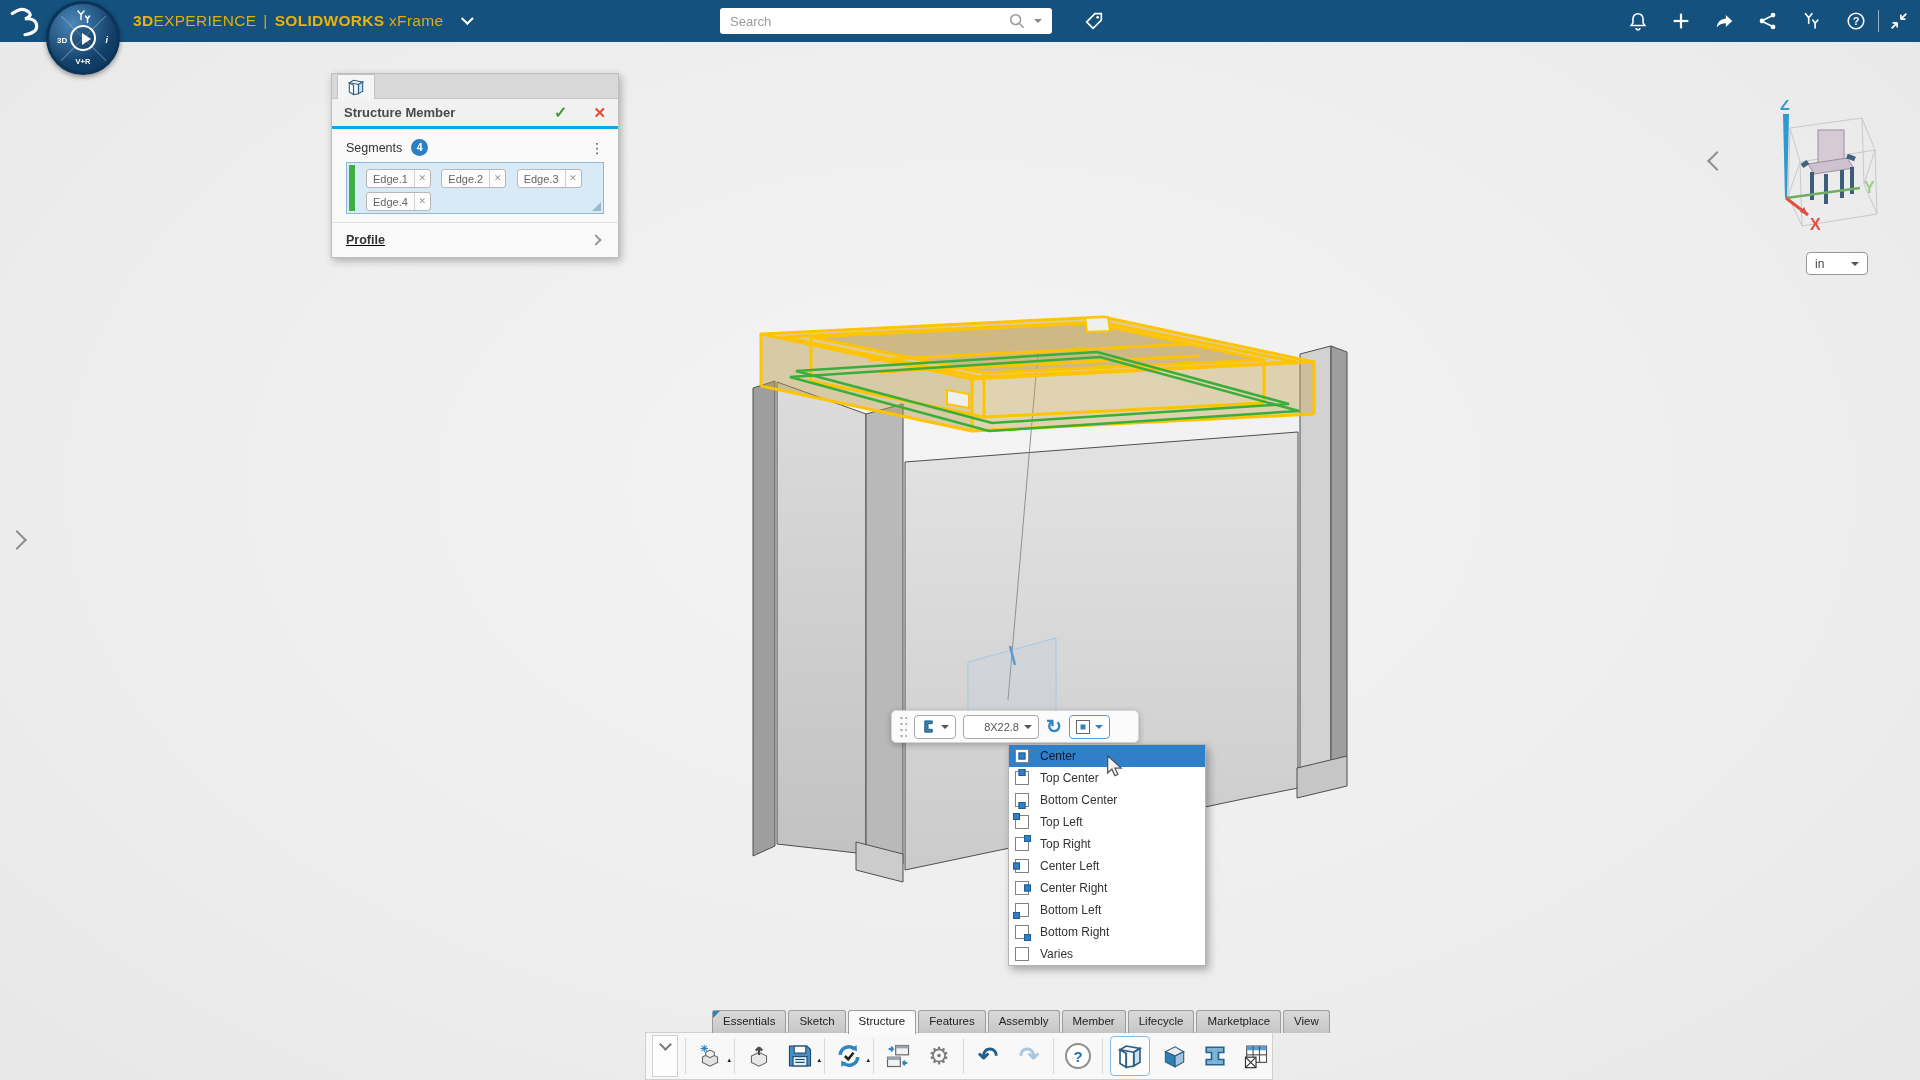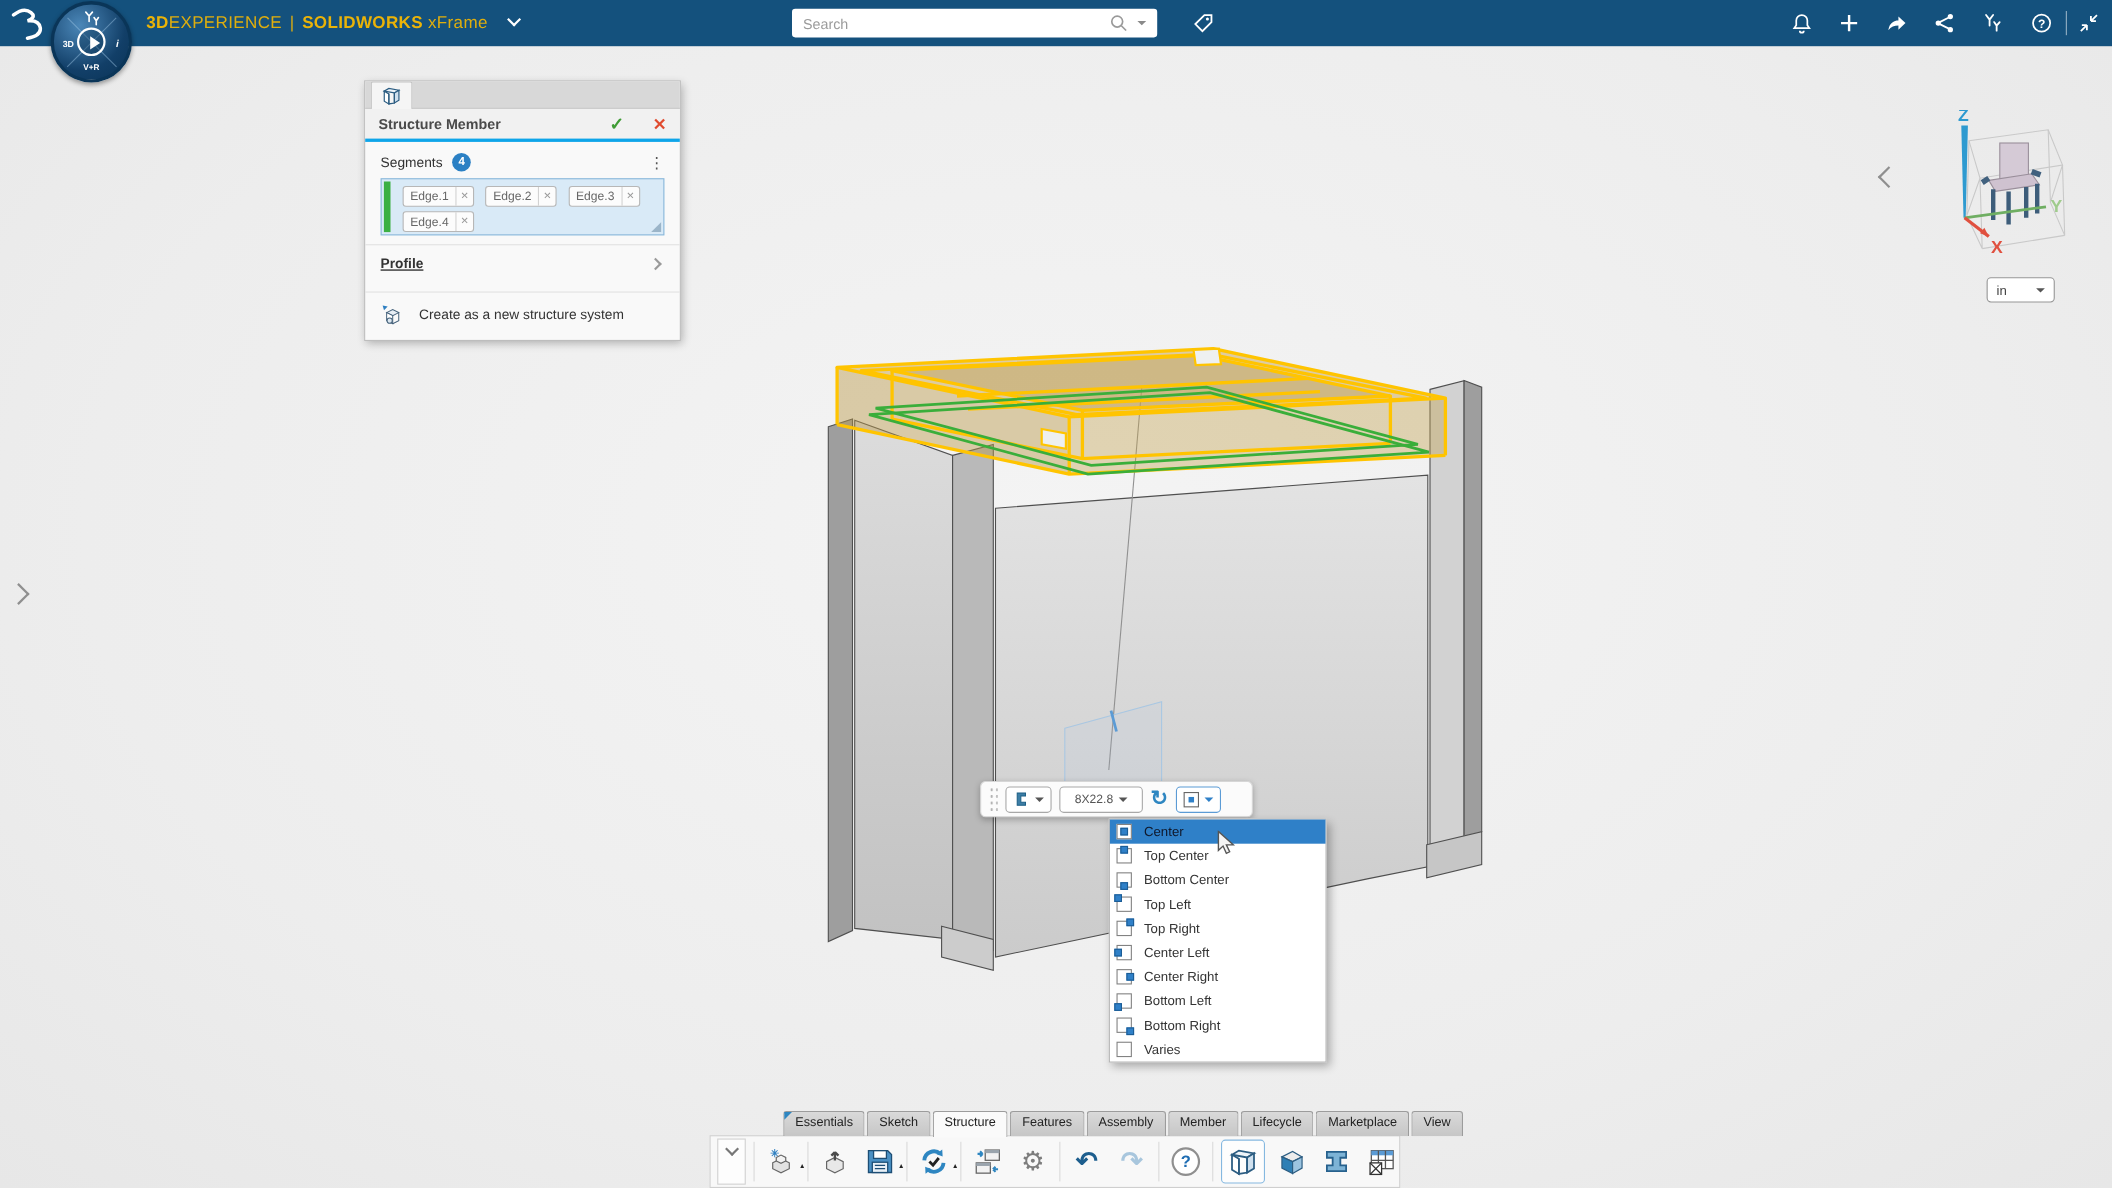--- a/index.html
+++ b/index.html
@@ -100,21 +100,21 @@
   .caret-dn { width:0; height:0; border:4px solid transparent; border-top-color:#555; margin-top:4px; }
 
   
   .ctxbar { position:absolute; left:891px; top:710px; width:248px; height:33px; z-index:20;
     background:#fbfbfb; border:1px solid #d6d6d6; border-radius:5px;
     box-shadow:0 2px 6px rgba(0,0,0,.25); display:flex; align-items:center; padding:0 7px; gap:7px; }
   .drag-dots { width:8px; height:23px;
     background-image:radial-gradient(#b3b3b3 1px, transparent 1.3px);
     background-size:5px 6px; }
   .ctx-btn { height:24px; background:#fff; border:1px solid #a8a8a8; border-radius:4px;
-    display:flex; align-items:center; justify-content:center; gap:5px; padding:0 6px; }
+    display:flex; align-items:center; justify-content:flex-end; gap:5px; padding:0 6px; }
   .ctx-btn.size { width:76px; font-size:11px; color:#555; }
   .ctx-rotate { font-size:19px; font-weight:bold; color:#2e86c1; line-height:20px; }
   .ctx-btn.align { border:1.5px solid #5b9bd5; }
   .align-glyph { position:relative; width:14px; height:14px; border:1.5px solid #666; background:#fff; }
   .align-glyph::after { content:''; position:absolute; left:50%; top:50%; width:5px; height:5px;
     transform:translate(-50%,-50%); background:#2f80c8; }
   .caret-blue { width:0; height:0; border:4px solid transparent; border-top-color:#2f80c8; margin-top:4px; }
 
   
   .menu { position:absolute; left:1008px; top:744px; width:198px; z-index:25; background:#fff;
@@ -341,30 +341,20 @@
     
       <span class="chip">
         <span class="chip-label">Edge.4</span>
         <span class="chip-close"></span>
       </span>
     </div>
   <div class="dlg-section">
     <span class="sec-label">Profile</span>
     <span class="sec-chevron"></span>
   </div>
-  <div class="dlg-footer">
-    <svg width="22" height="22" viewBox="0 0 24 24">
-      <path d="M2 3 l5 1 -3.6 3.6 z" fill="#2e7fc1"></path>
-      <path d="M6 10 l6 -3 6 3 -6 3 z" fill="#e7eef5" stroke="#44617a"></path>
-      <path d="M6 10 v8 l6 3 v-8 z" fill="#ffffff" stroke="#44617a"></path>
-      <path d="M18 10 v8 l-6 3" fill="none" stroke="#44617a"></path>
-      <circle cx="9" cy="18" r="2.6" fill="#dce7f0" stroke="#44617a"></circle>
-    </svg>
-    <span class="footer-label">Create as a new structure system</span>
-  </div>
 </div>
 
 <svg class="triad" width="150" height="140" viewBox="0 0 150 140">
 
   <g stroke="#c9c9c9" fill="none" stroke-width="1">
     <polygon points="38,28 110,18 123,50 48,62"></polygon>
     <polyline points="38,28 36,96 48,62 50,126 36,96"></polyline>
     <polyline points="110,18 112,84 123,50 125,114 112,84"></polyline>
     <line x1="50" y1="126" x2="125" y2="114"></line>
   </g>

